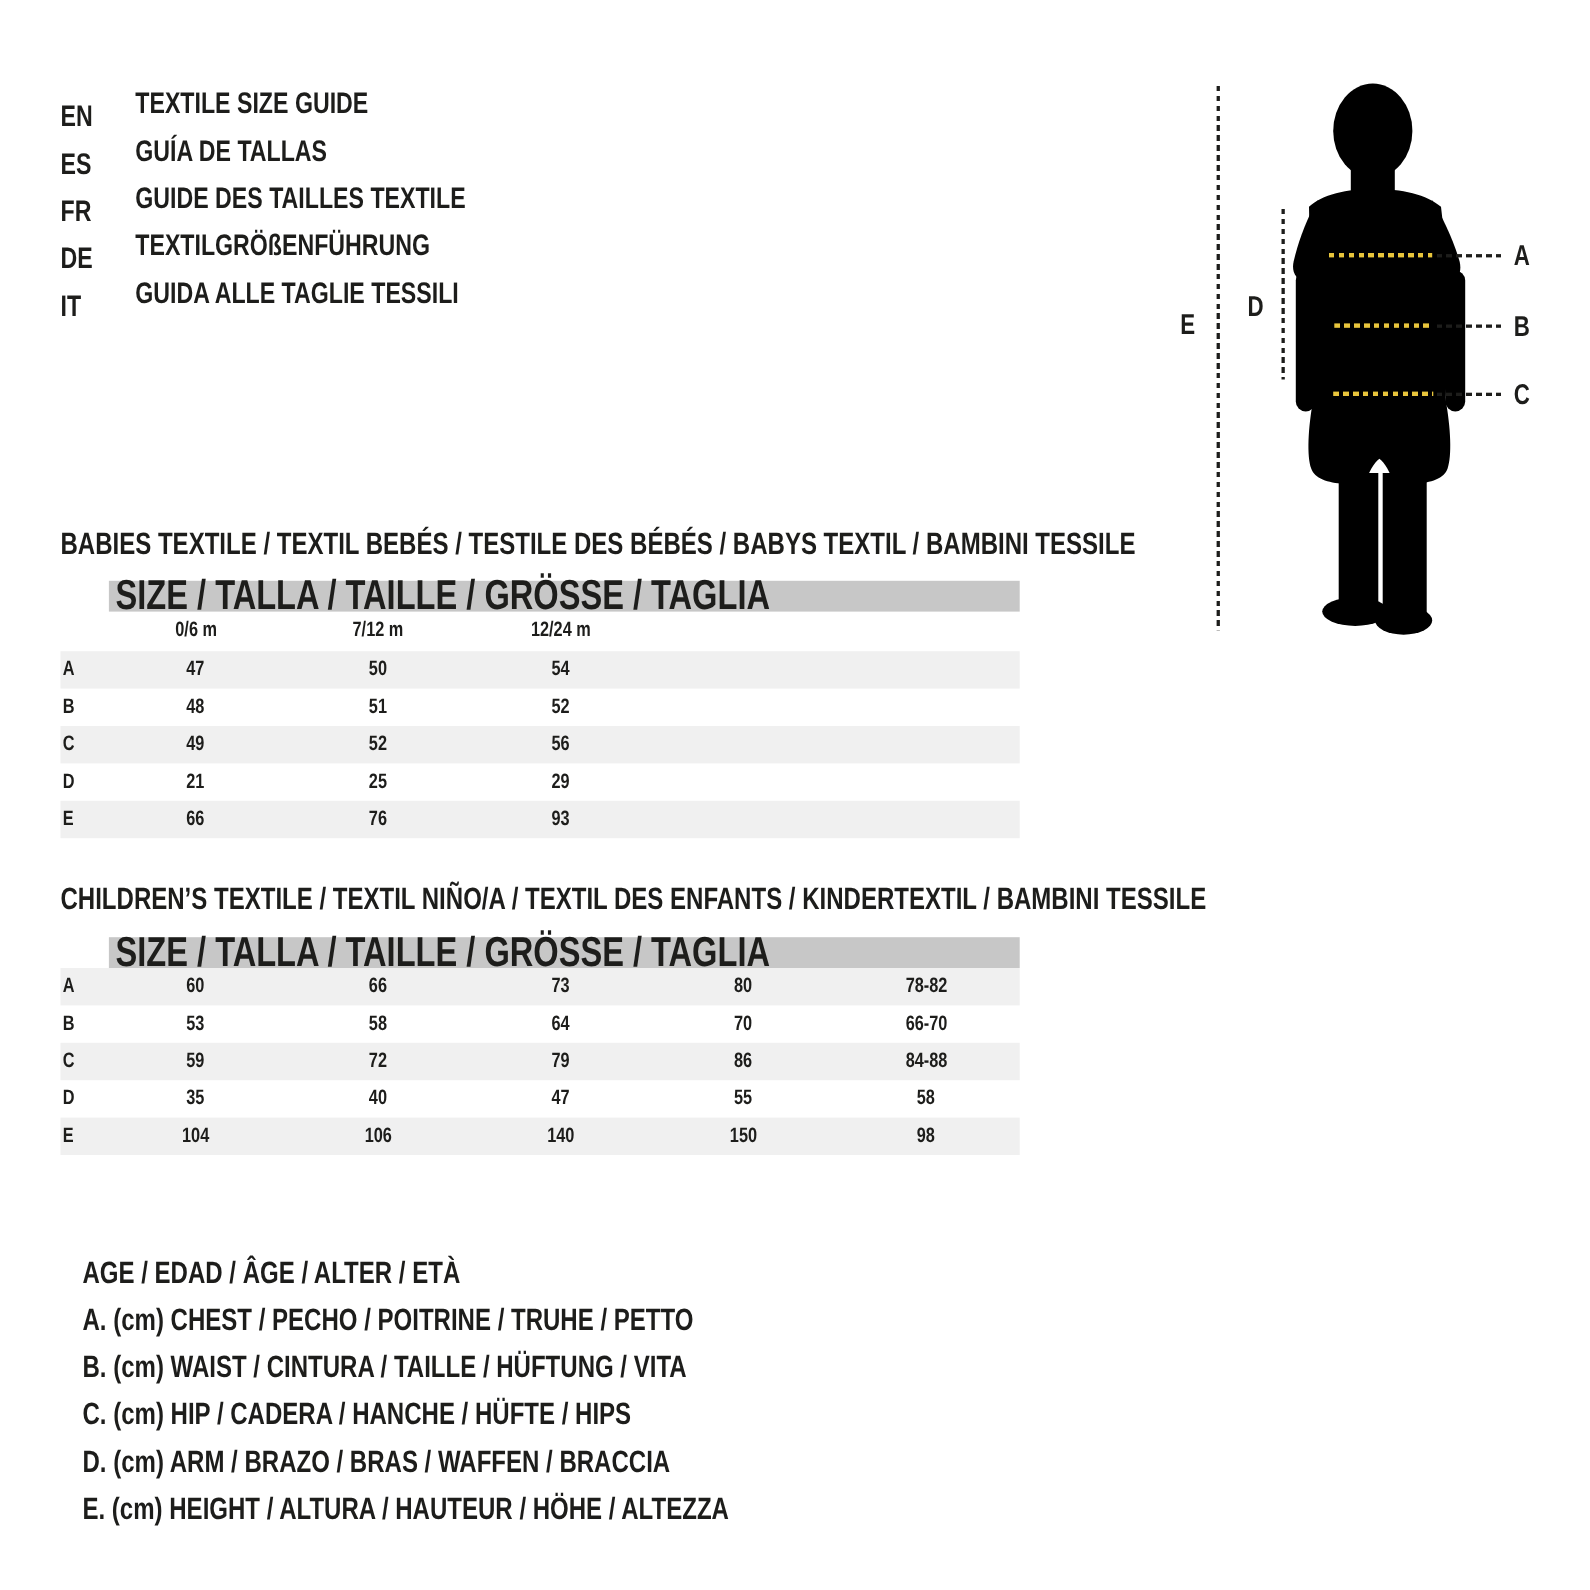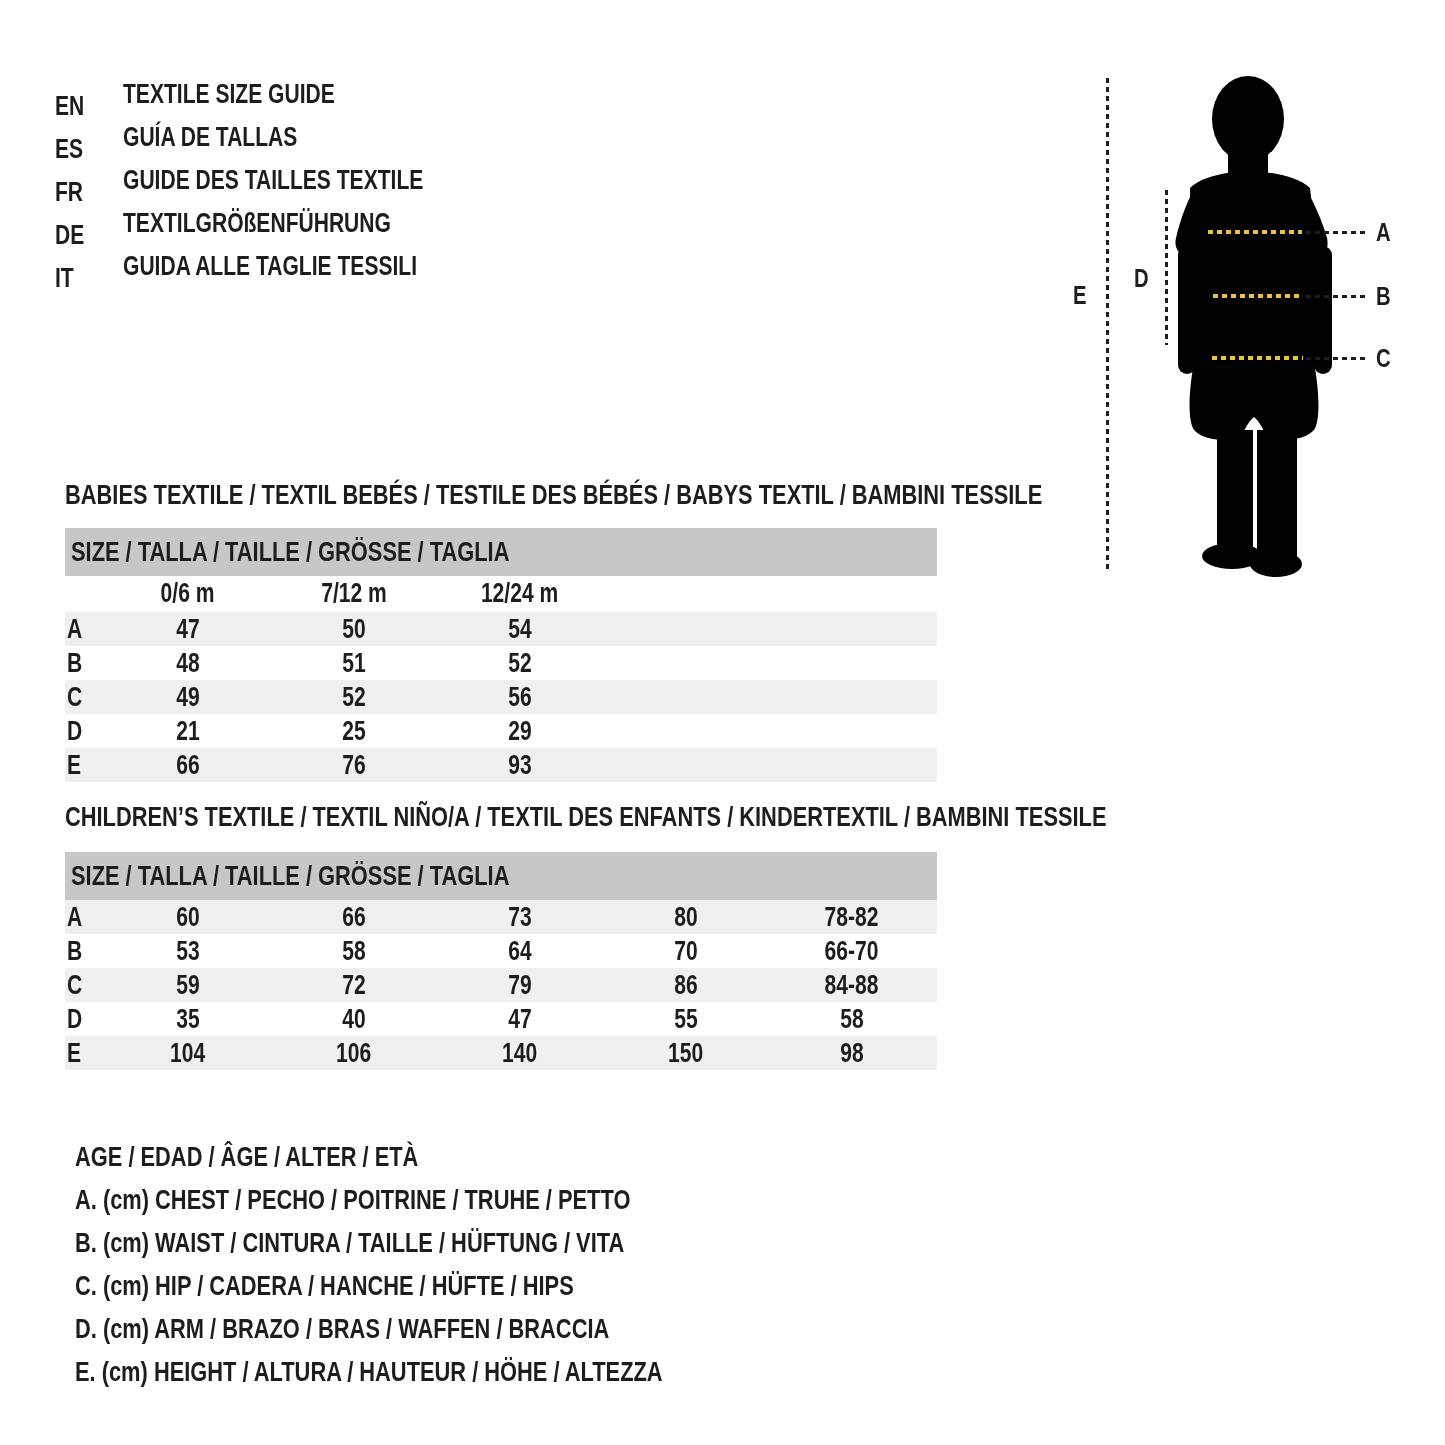--- a/index.html
+++ b/index.html
@@ -18,25 +18,25 @@
   
   .cx{display:inline-block;transform:scaleX(0.78);transform-origin:0 50%;white-space:nowrap;}
   .cc{display:inline-block;transform:scaleX(0.78);transform-origin:50% 50%;white-space:nowrap;}
 
   
   .lang-row{position:absolute;left:55px;height:30px;line-height:30px;font-size:27px;font-weight:700;}
   .lang-code{position:absolute;left:0;top:12px;}
   .lang-title{position:absolute;left:68px;top:0;}
 
   
-  .table{position:absolute;left:65px;width:872px;}
+  .table{position:absolute;left:55px;width:872px;}
   .ttitle{height:28px;line-height:28px;font-size:28px;font-weight:700;}
-  .tbar{height:48px;background:var(--bar-gray);display:flex;align-items:center;
-        padding-left:6px;box-sizing:border-box;font-size:28px;font-weight:700;}
-  .trow{display:flex;height:34px;align-items:center;font-size:27px;font-weight:700;}
+  .tbar{height:28px;background:var(--bar-gray);display:flex;align-items:center;
+        padding-left:6px;box-sizing:border-box;font-size:38px;font-weight:700;margin-left:44px;}
+  .trow{display:flex;height:34px;align-items:center;font-size:19px;font-weight:700;}
   .trow.shade{background:var(--row-gray);}
   .cl{width:40px;padding-left:2px;box-sizing:border-box;}
   .cd{width:166px;display:flex;justify-content:center;}
 
   
   .legend-line{position:absolute;left:55px;height:30px;line-height:30px;font-size:28px;font-weight:700;margin-left:20px;}
 
   
   #figure-area{left:1060px;top:60px;width:385px;height:560px;}
   .vdash{position:absolute;width:3px;

